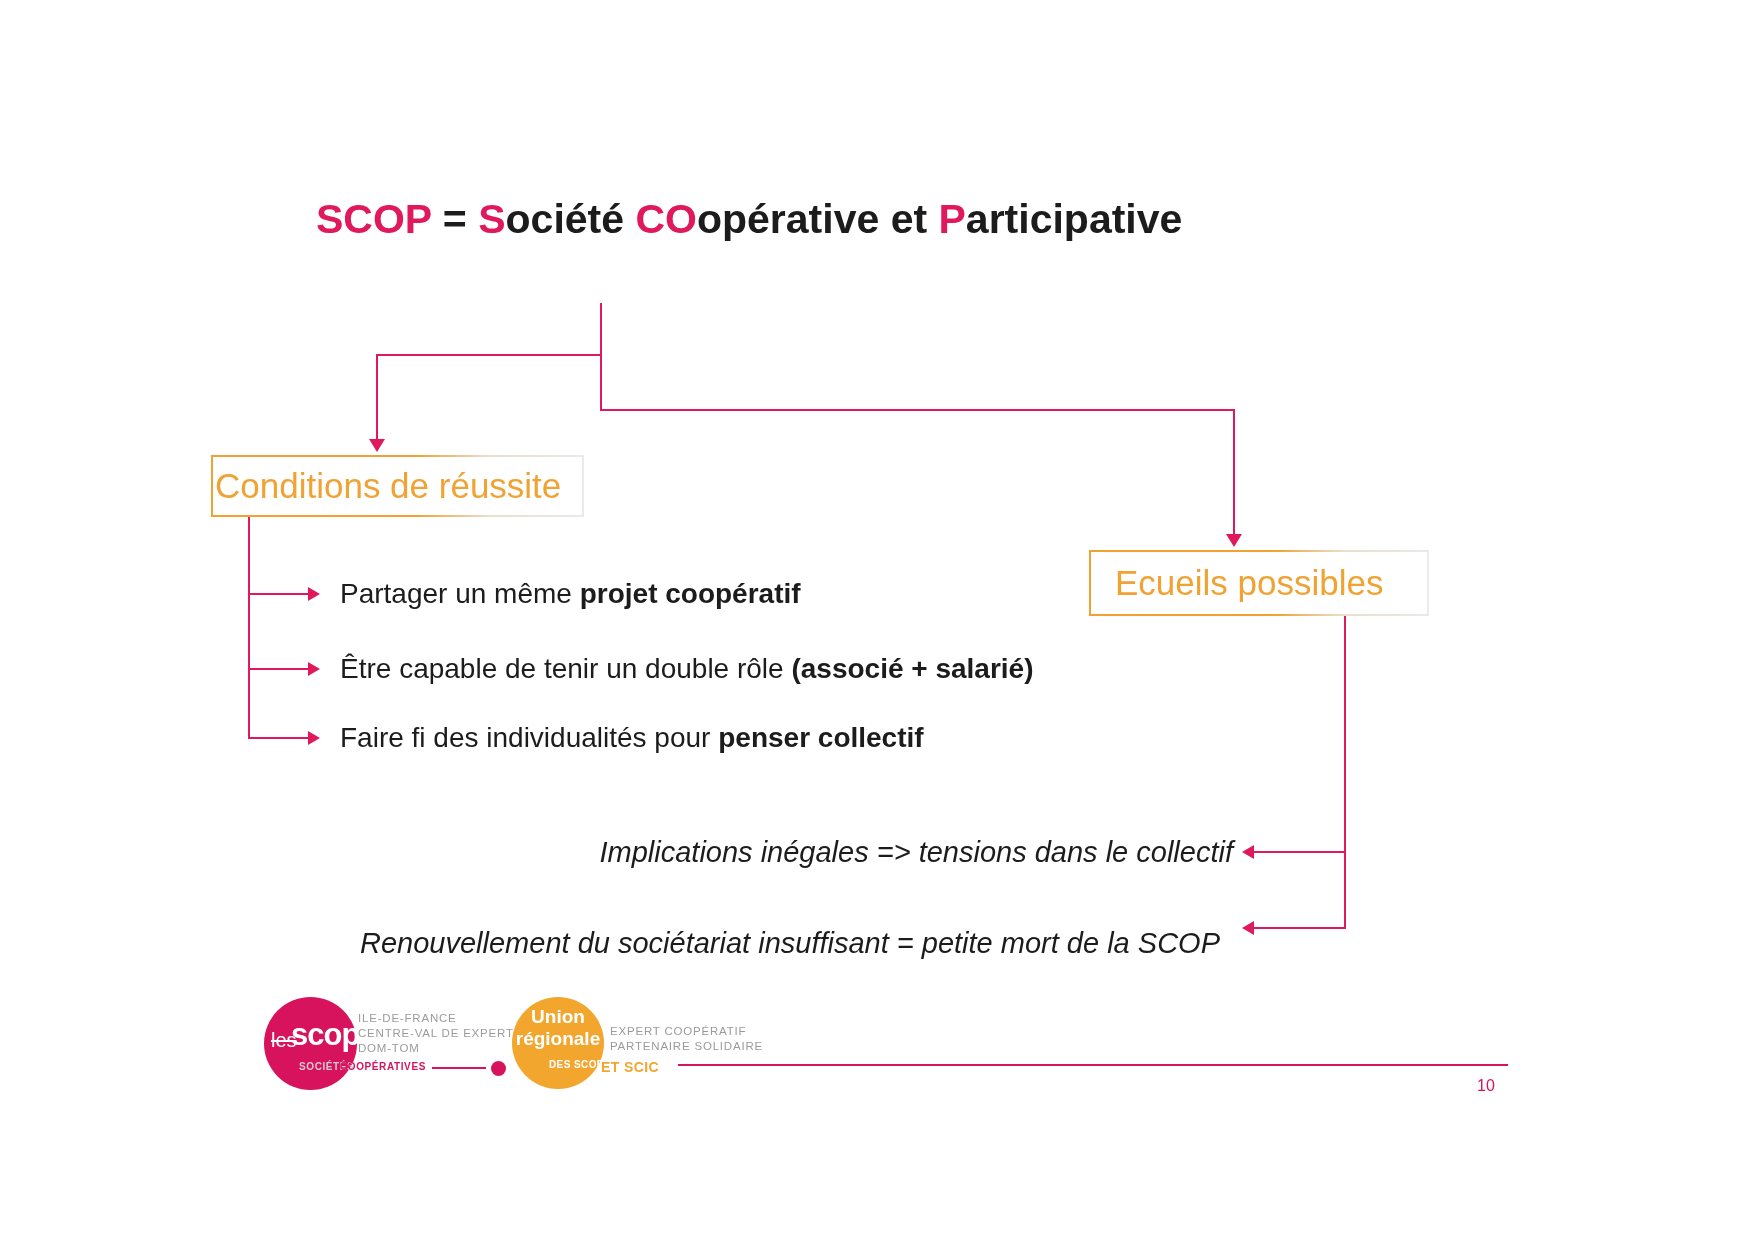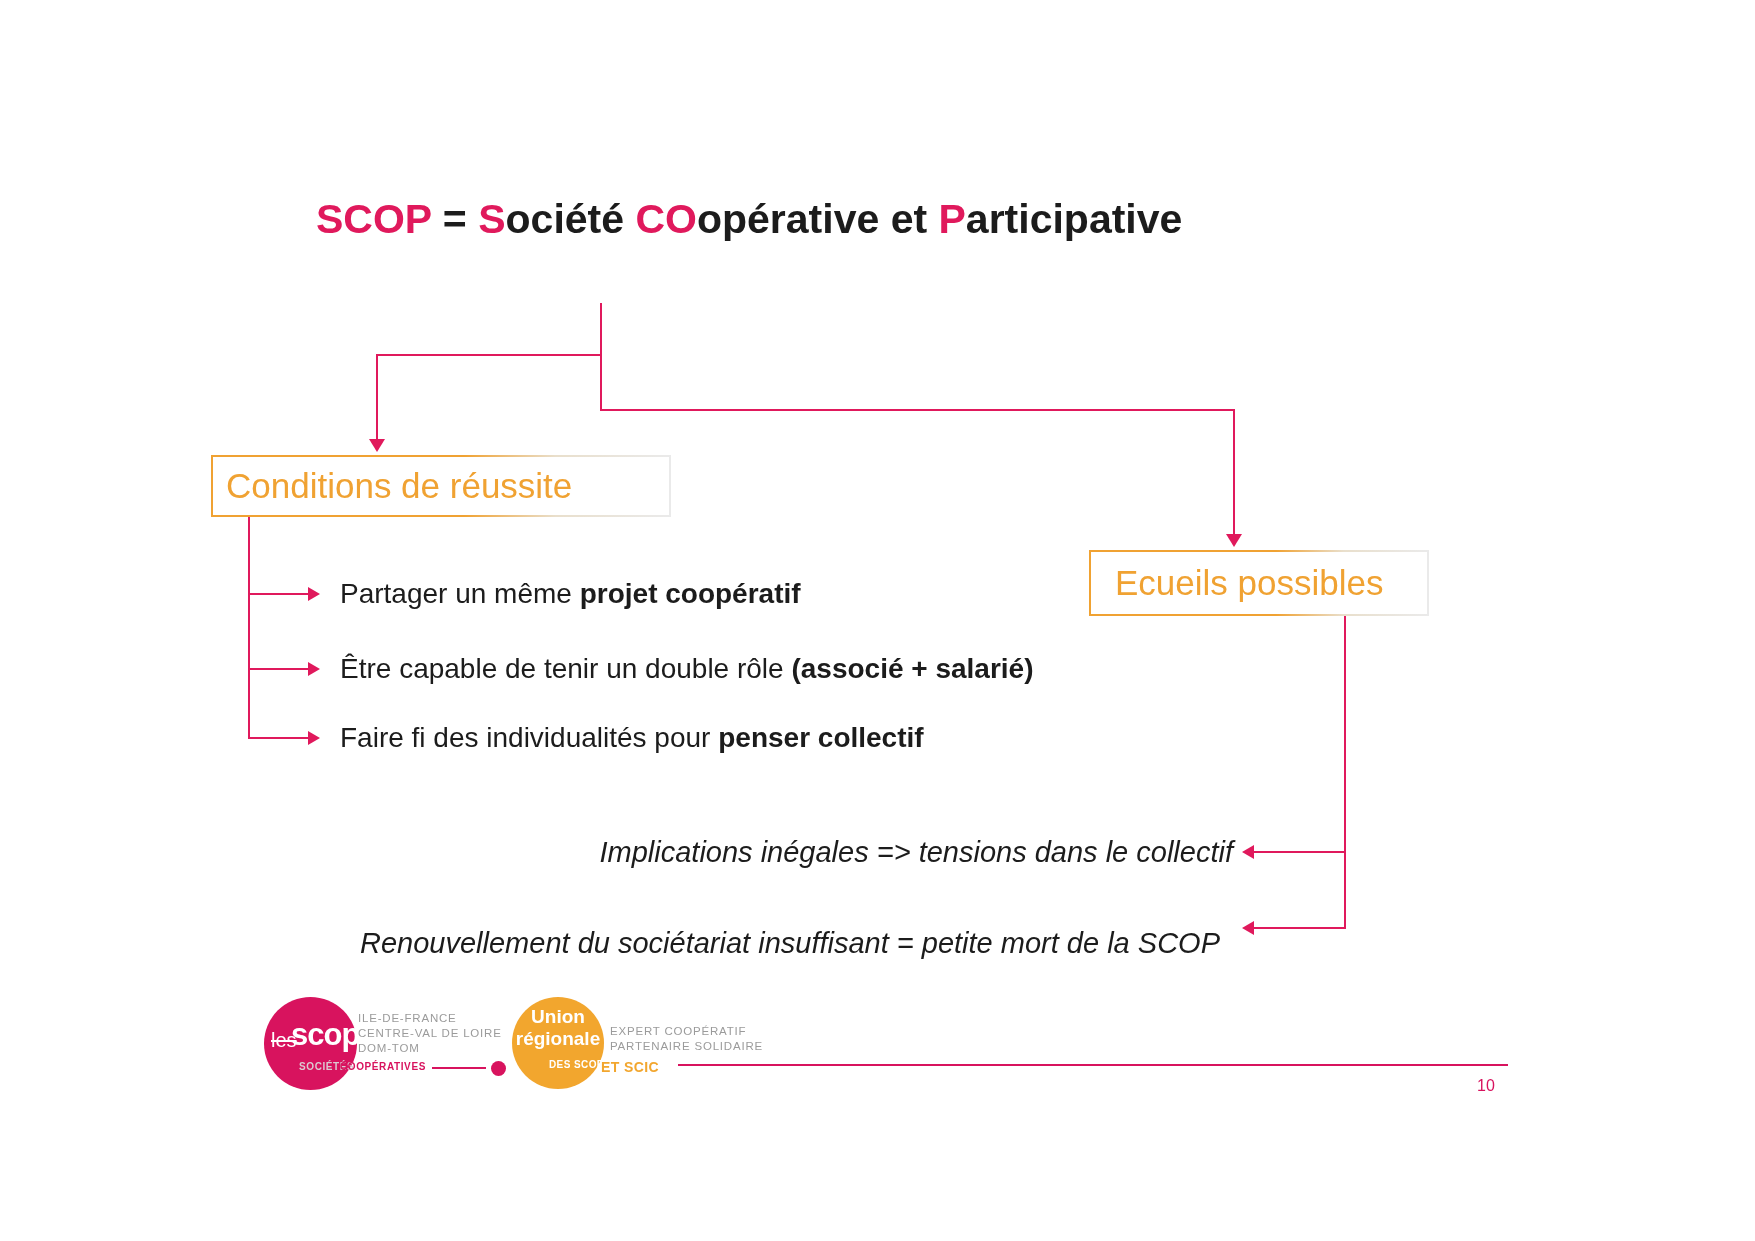--- a/index.html
+++ b/index.html
@@ -30,21 +30,21 @@
     border-top:7px solid transparent;border-bottom:7px solid transparent;
     border-left:12px solid var(--pink,#E0195C);}
   .arrow-left{position:absolute;width:0;height:0;
     border-top:7px solid transparent;border-bottom:7px solid transparent;
     border-right:12px solid var(--pink,#E0195C);}
 
   
   .obox{position:absolute;background:#fff;display:flex;align-items:center;
         border:2px solid;border-image:linear-gradient(90deg,var(--orange,#F0A232) 0%,var(--orange,#F0A232) 55%,#E9DFCC 75%,var(--fade,#EAEAEA) 100%) 1;
         color:var(--orange,#F0A232);font-size:35px;white-space:nowrap;}
-  #box-conditions{left:211px;top:455px;width:460px;height:62px;padding-left:13px;}
+  #box-conditions{left:211px;top:455px;width:373px;height:62px;padding-left:2px;}
   #box-ecueils{left:1089px;top:550px;width:340px;height:66px;padding-left:24px;}
 
   
   .bullet-text{position:absolute;left:340px;font-size:28px;color:var(--ink,#1C1C1C);
                line-height:42px;white-space:nowrap;}
   .bullet-text span{white-space:pre;}
   .b-bold{font-weight:700;}
 
   
   .pitfall{position:absolute;font-size:29px;font-style:italic;color:var(--ink,#1C1C1C);
@@ -136,21 +136,21 @@
   <div class="pitfall" id="pitfall-2">Renouvellement du sociétariat insuffisant = petite mort de la SCOP</div>
 
   <div class="circle" id="scop-circle"></div>
   <div class="logo-les">les</div>
   <div class="logo-scop">scop</div>
   <div class="logo-societes">SOCIÉTÉS</div>
   <div class="logo-cooperatives">COOPÉRATIVES</div>
 
   <div class="region-block">
     <div>ILE-DE-FRANCE</div>
-    <div>CENTRE-VAL DE LOIRE</div>
+    <div>CENTRE-VAL DE EXPERT</div>
     <div>DOM-TOM</div>
   </div>
 
   <div class="dash-line"></div>
   <div class="dot"></div>
 
   <div class="circle" id="union-circle"></div>
   <div class="logo-union">
     <div>Union</div>
     <div>régionale</div>

